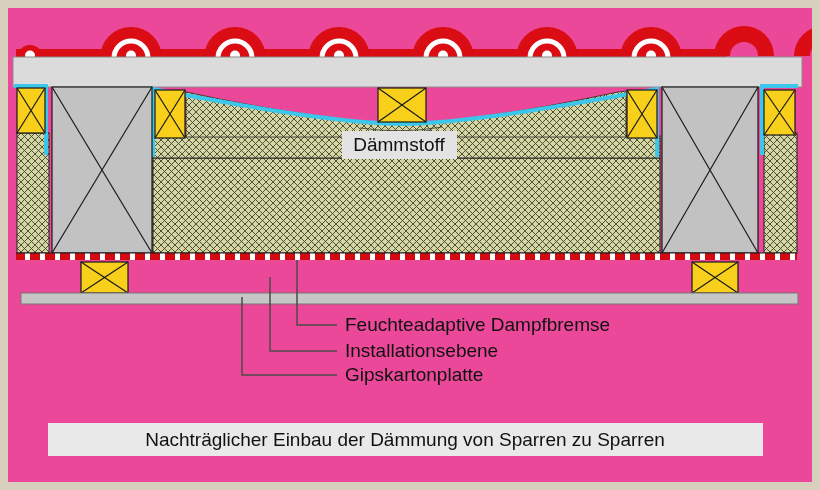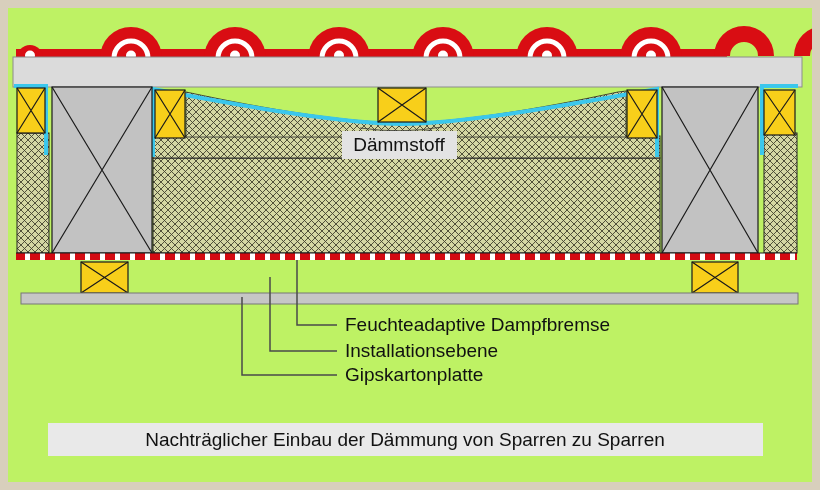--- a/index.html
+++ b/index.html
@@ -1,16 +1,16 @@
 <!DOCTYPE html>
 <html><head>
 <meta charset="utf-8">
 <style>
   html,body{margin:0;padding:0;background:#fff;}
-  .stage{position:relative;width:820px;height:490px;background:#bef264;overflow:hidden;
+  .stage{position:relative;width:820px;height:490px;background:#ec4899;overflow:hidden;
          font-family:"Liberation Sans", sans-serif;}
   .frame{position:absolute;inset:0;border:8px solid #d8cfbc;pointer-events:none;z-index:5;}
   svg{position:absolute;left:0;top:0;}
   text{font-family:"Liberation Sans", sans-serif;fill:#111;}
 </style>
 </head>
 <body>
 
 <div class="stage">
   <svg width="820" height="490" viewBox="0 0 820 490">

